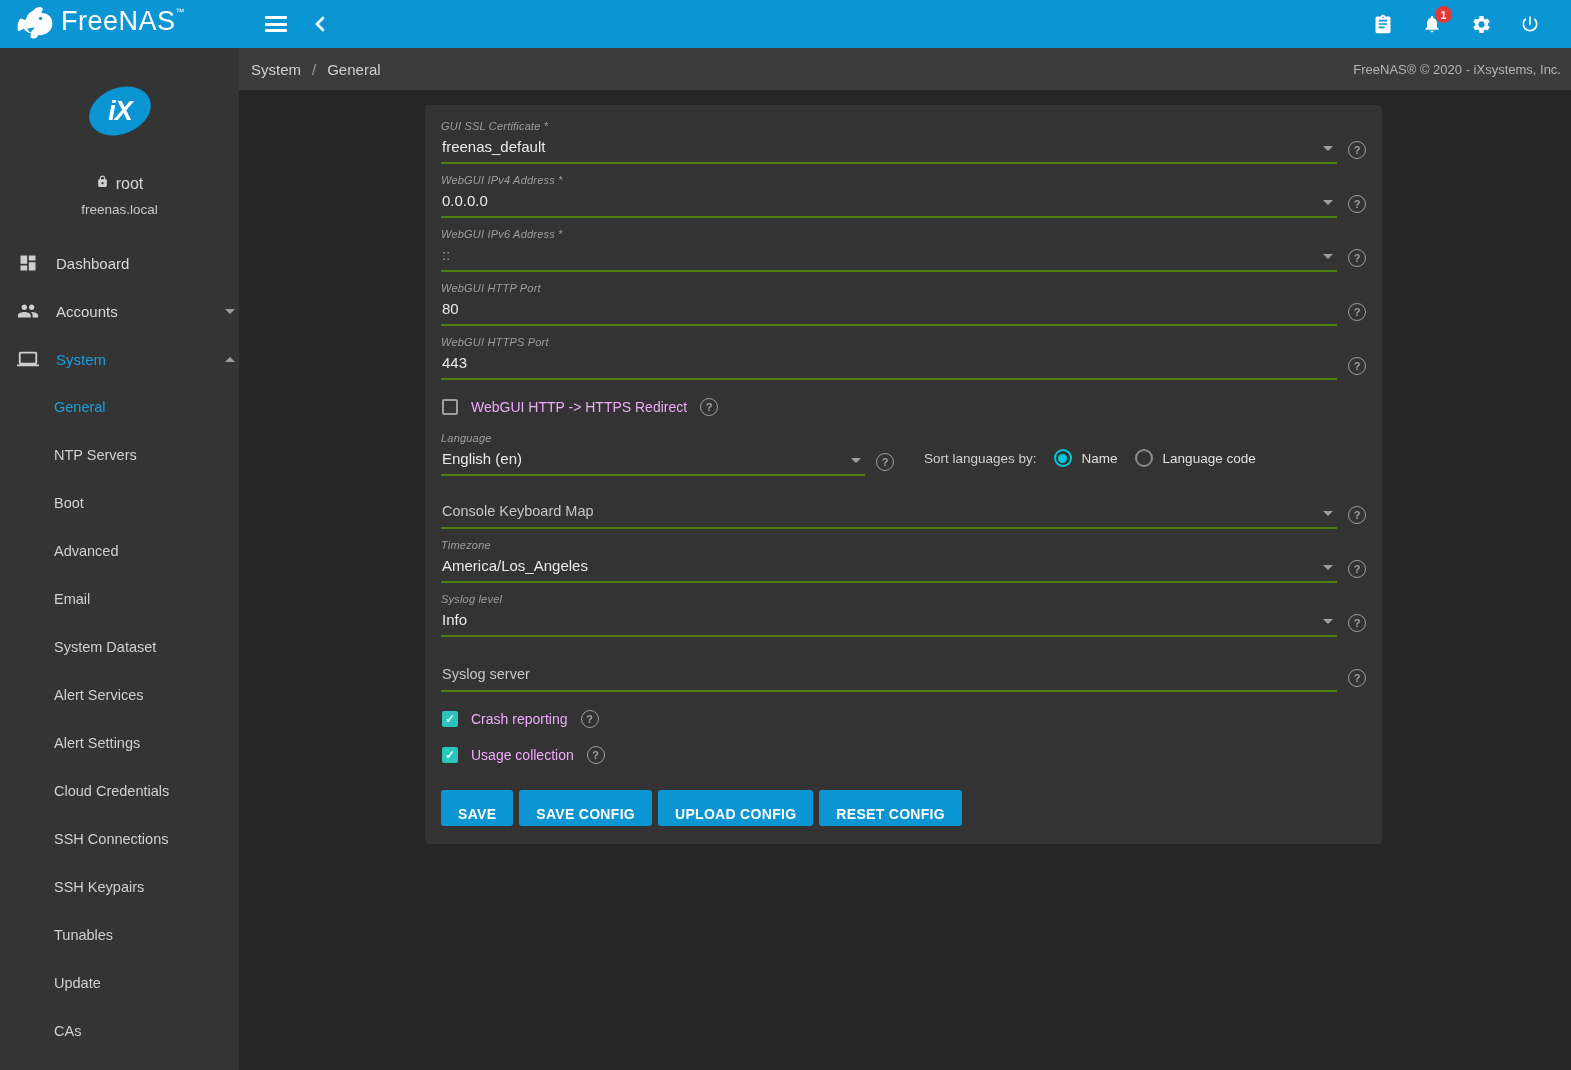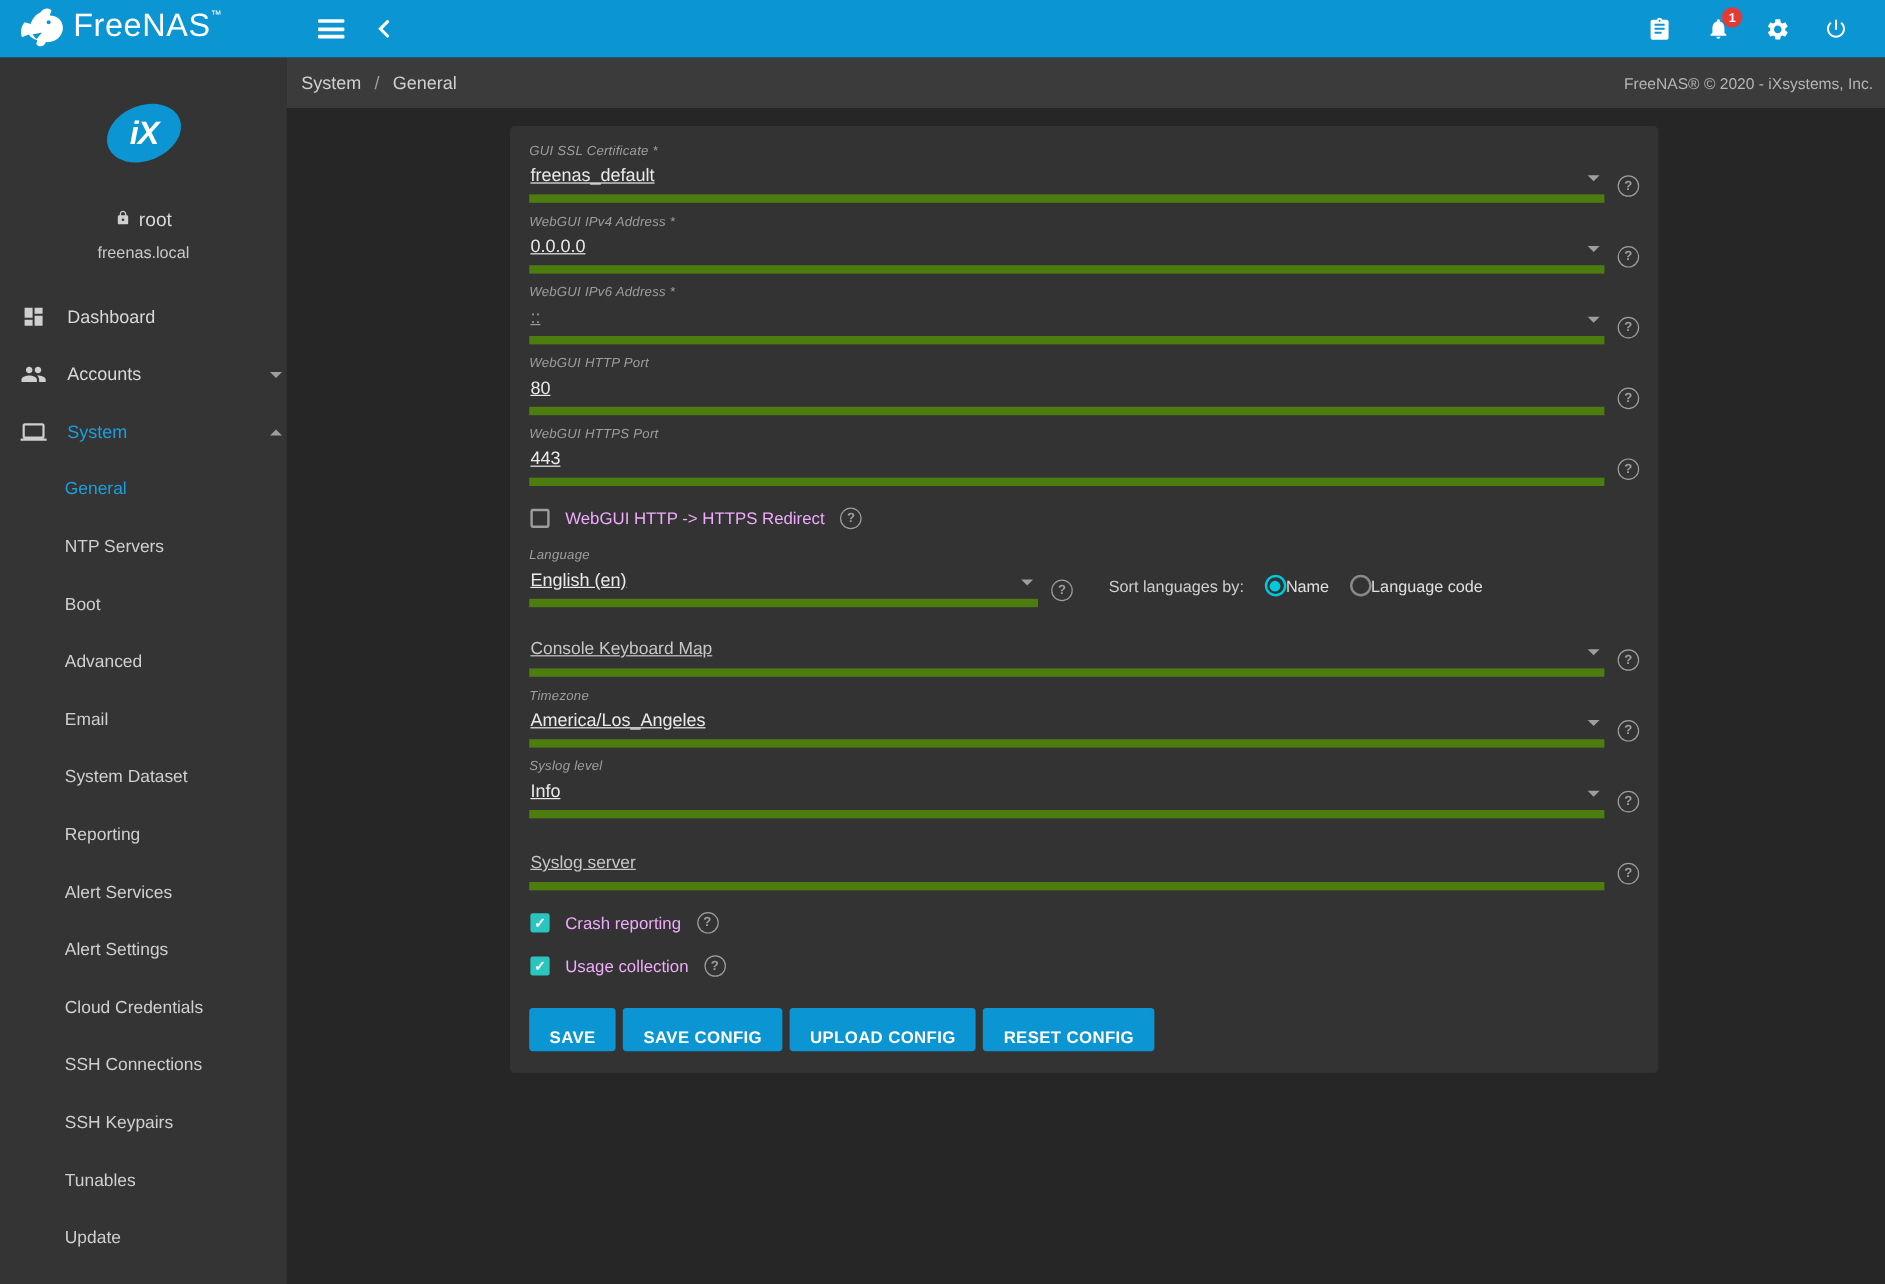--- a/index.html
+++ b/index.html
@@ -61,42 +61,42 @@
 
   
   .content { flex:1; }
   .card { margin:15px 0 0 186px; width:957px; background:#333333; border-radius:4px; padding:15px 16px 18px 16px; }
 
   .field-row { display:flex; align-items:flex-end; margin-bottom:10px; }
   .field { flex:1; }
   .field.fixed { flex:none; width:424px; }
   .field-label { font-size:11px; color:#9e9e9e; letter-spacing:.2px; margin-bottom:2px; height:13px;font-style:italic; }
   .field-value { position:relative; font-size:15px; color:#eaeaea; padding:2px 22px 6px 1px;
-                 border-bottom:7px solid #4d7c0f; min-height:19px; line-height:19px;text-decoration:underline; }
+                 border-bottom:2px solid #4d7c0f; min-height:19px; line-height:19px; }
   .field-value.dim { color:#9e9e9e; }
   .field-value.placeholder { color:#c7c7c7; font-size:14.5px; }
   .dd-arrow { position:absolute; right:4px; bottom:11px; width:0; height:0;
               border-left:5px solid transparent; border-right:5px solid transparent; border-top:5px solid #9e9e9e; }
   .help-circle { flex:none; width:18px; height:18px; margin:0 0 5px 11px; border:1.5px solid #9e9e9e; border-radius:50%;
                  color:#9e9e9e; font-size:11px; font-weight:bold; display:flex; align-items:center; justify-content:center; cursor:pointer; }
   .spaced { margin-top:26px; }
 
   .check-row { display:flex; align-items:center; gap:13px; margin:18px 0 16px 1px; }
   .check-row .help-circle { margin:0 0 0 0; }
   .checkbox { flex:none; width:16px; height:16px; border:2px solid #9e9e9e; border-radius:2px;
               display:flex; align-items:center; justify-content:center; cursor:pointer; }
   .checkbox .check-glyph { display:none; color:#fff; font-size:12px; font-weight:bold; line-height:1; }
   .checkbox.checked { background:#2bc5bf; border-color:#2bc5bf; }
   .checkbox.checked .check-glyph { display:block; }
   .check-label { font-size:14px; color:#f0abfc; }
 
   .lang-row { display:flex; align-items:flex-end; margin-bottom:24px; }
   .sort-group { display:flex; align-items:center; margin:10px 0 9px 30px; }
   .sort-label { font-size:13.5px; color:#d0d0d0; }
-  .radio-opt { display:flex; align-items:center; margin-left:17px; cursor:pointer; }
+  .radio-opt { display:flex; align-items:center; gap:10px; margin-left:17px; cursor:pointer; }
   .radio { flex:none; width:18px; height:18px; border:2px solid #8a8a8a; border-radius:50%; position:relative; }
   .radio.selected { border-color:#00c9db; }
   .radio.selected::after { content:''; position:absolute; inset:2.5px; background:#00c9db; border-radius:50%; }
   .radio-label { font-size:13.5px; color:#e0e0e0; }
 
   .btn-row { display:flex; gap:6px; margin-top:26px; }
   .btn { background:#0b95d3; color:#fff; border:none; border-radius:3px; height:36px; padding:16px 17px;
          font-size:14px; font-weight:bold; letter-spacing:.3px; font-family:inherit; cursor:pointer; }
 </style>
 </head>
@@ -207,23 +207,20 @@
         <div class="subnav-item">
             <span>Advanced</span>
           </div>
         <div class="subnav-item">
             <span>Email</span>
           </div>
         <div class="subnav-item">
             <span>System Dataset</span>
           </div>
         <div class="subnav-item">
-            <span>Reporting</span>
-          </div>
-        <div class="subnav-item">
             <span>Alert Services</span>
           </div>
         <div class="subnav-item">
             <span>Alert Settings</span>
           </div>
         <div class="subnav-item">
             <span>Cloud Credentials</span>
           </div>
         <div class="subnav-item">
             <span>SSH Connections</span>

